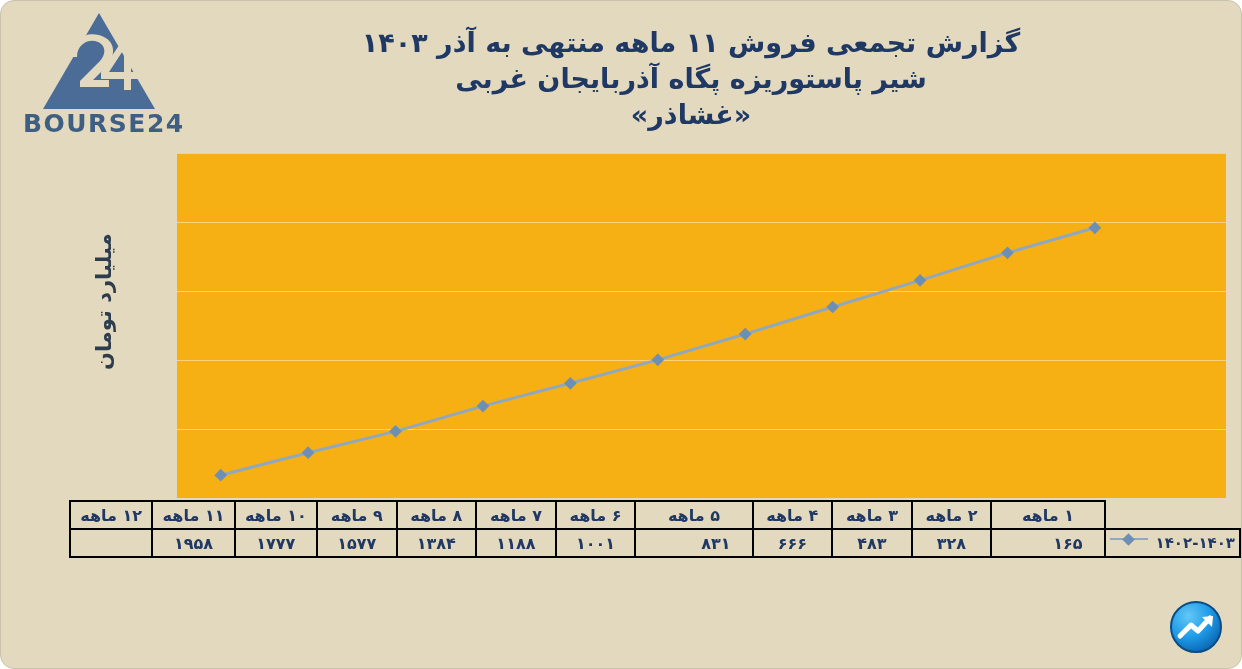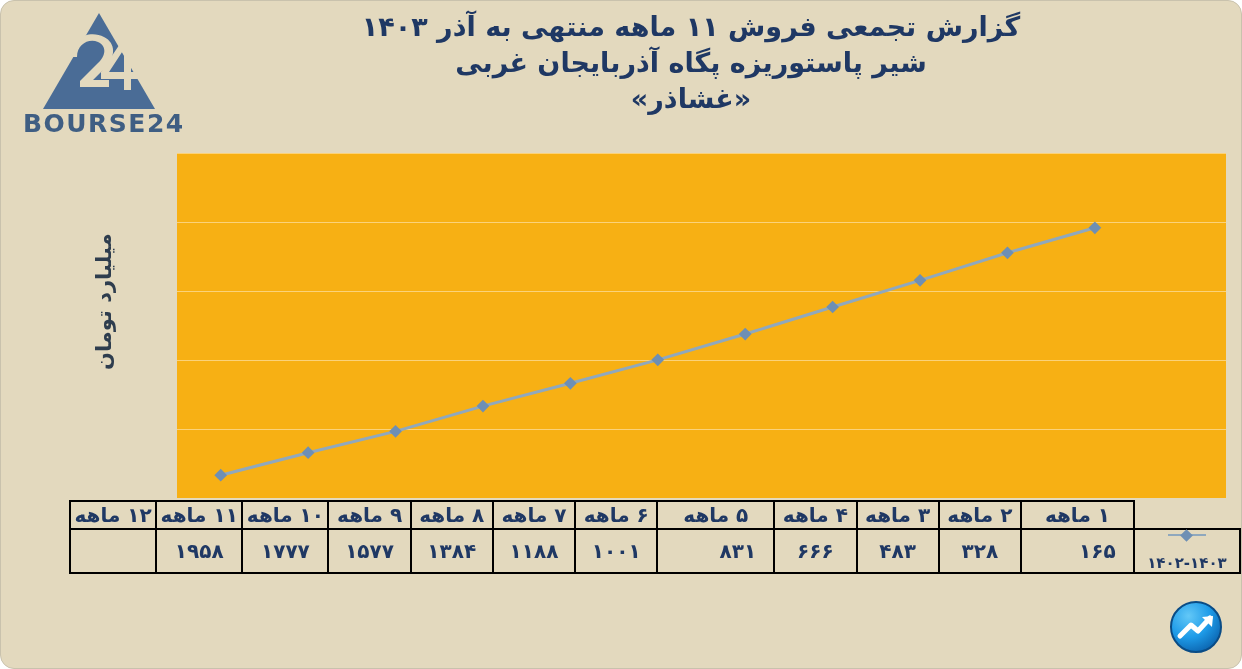--- a/index.html
+++ b/index.html
@@ -39,21 +39,21 @@
     letter-spacing: 1.5px;
     color: #3F5E83;
     direction: ltr;
     line-height: 1;
   }
 
   
   #title-block {
     position: absolute;
     left: 190px;
-    top: 8px;
+    top: 24px;
     width: 1000px;
     text-align: center;
     color: #1F3864;
     direction: rtl;
   }
   #title-block .t-line { line-height: 1.34; font-weight: 600; }
   #title-1 { font-size: 27px; }
   #title-2 { font-size: 27px; }
   #title-3 { font-size: 27px; }
 
@@ -114,21 +114,21 @@
   }
   table.grid {
     border-collapse: collapse;
     table-layout: fixed;
   }
   table.grid td {
     border: 2px solid #000000;
     height: 26px;
     text-align: center;
     vertical-align: middle;
-    font-size: 20px;
+    font-size: 16px;
     font-weight: 700;
     color: #1F3864;
     background: #E3D9BE;
     padding: 0;
     white-space: nowrap;
   }
   table.grid td.legend-cell {
     width: 108px;
     border: 2px solid #000000;
     font-size: 15px;
@@ -136,25 +136,23 @@
   }
   table.grid td.legend-blank {
     border: none;
     background: transparent;
   }
   table.grid td.col {
     width: 86px;
   }
   .legend-inner {
     display: flex;
-    align-items: center;
     justify-content: center;
-    gap: 14px;
+    gap: 8px;
     direction: ltr;
-    flex-direction: column;
   }
   .legend-symbol {
     display: inline-block;
     position: relative;
     width: 38px;
     height: 10px;
   }
   .legend-symbol .lg-line {
     position: absolute;
     left: 0; top: 4px;

